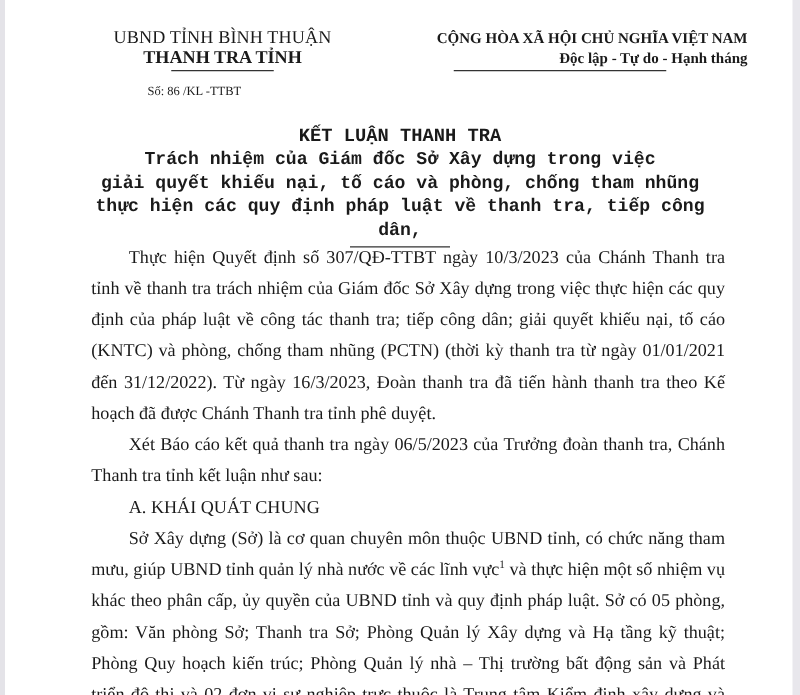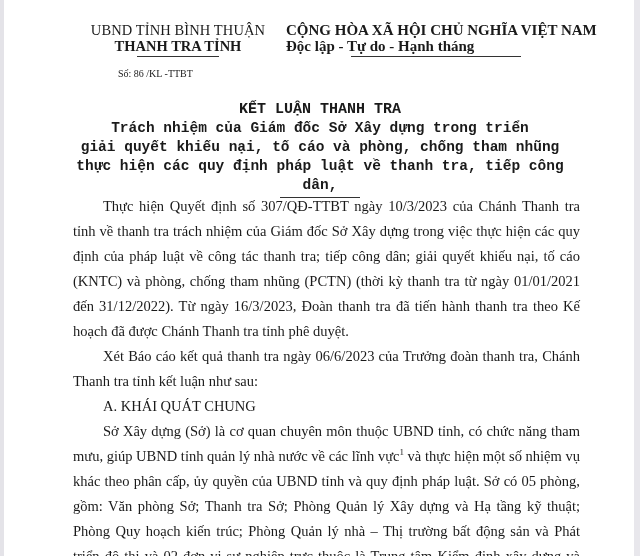--- a/index.html
+++ b/index.html
@@ -27,22 +27,22 @@
   .hdr-left .org-parent { font-weight: normal; letter-spacing: 0.1px; }
   .hdr-left .org-name { font-weight: bold; }
   .hdr-left .rule {
     width: 82px; height: 1px; background: #333; margin: 2px auto 0 auto;
   }
   .doc-number {
     position: absolute; left: 118px; top: 68px; font-size: 10px;
   }
 
   .hdr-right {
-    position: absolute; left: 286px; top: 22px; width: 300px;
-    text-align: left; font-size: 15px; line-height: 16px;
+    position: absolute; left: 298px; top: 22px; width: 300px;
+    text-align: right; font-size: 12px; line-height: 16px;
   }
   .hdr-right .nation { font-weight: bold; white-space: nowrap; }
   .hdr-right .motto { font-weight: bold; }
   .hdr-right .rule {
     width: 170px; height: 1px; background: #333; margin: 2px auto 0 auto;
   }
   .date-line {
     position: absolute; left: 304px; top: 68px; font-style: italic; font-size: 14.5px;
     white-space: pre;
   }
@@ -82,27 +82,27 @@
   <div class="doc-number">Số:  86 /KL -TTBT</div>
 
   <div class="hdr-right">
     <div class="nation">CỘNG HÒA XÃ HỘI CHỦ NGHĨA VIỆT NAM</div>
     <div class="motto">Độc lập - Tự do - Hạnh tháng</div>
     <div class="rule"></div>
   </div>
 
   <div class="title-block">
     <div class="title-main">KẾT LUẬN THANH TRA</div>
-    <div>Trách nhiệm của Giám đốc Sở Xây dựng trong triển</div>
+    <div>Trách nhiệm của Giám đốc Sở Xây dựng trong việc</div>
     <div>giải quyết khiếu nại, tố cáo và phòng, chống tham nhũng</div>
     <div>thực hiện các quy định pháp luật về thanh tra, tiếp công dân,</div>
     <div class="rule"></div>
   </div>
 
   <div class="body-text">
     <p>Thực hiện Quyết định số 307/QĐ-TTBT ngày 10/3/2023 của Chánh Thanh tra tỉnh về thanh tra trách nhiệm của Giám đốc Sở Xây dựng trong việc thực hiện các quy định của pháp luật về công tác thanh tra; tiếp công dân; giải quyết khiếu nại, tố cáo (KNTC) và phòng, chống tham nhũng (PCTN) (thời kỳ thanh tra từ ngày 01/01/2021 đến 31/12/2022). Từ ngày 16/3/2023, Đoàn thanh tra đã tiến hành thanh tra theo Kế hoạch đã được Chánh Thanh tra tỉnh phê duyệt.</p>
-    <p>Xét Báo cáo kết quả thanh tra ngày 06/6/2023 của Trưởng đoàn thanh tra, Chánh Thanh tra tỉnh kết luận như sau:</p>
+    <p>Xét Báo cáo kết quả thanh tra ngày 06/5/2023 của Trưởng đoàn thanh tra, Chánh Thanh tra tỉnh kết luận như sau:</p>
     <div class="section-heading">A. KHÁI QUÁT CHUNG</div>
     <p><span>Sở Xây dựng (Sở) là cơ quan chuyên môn thuộc UBND tỉnh, có chức năng tham mưu, giúp UBND tỉnh quản lý nhà nước về các lĩnh vực</span><sup>1</sup><span> và thực hiện một số nhiệm vụ khác theo phân cấp, ủy quyền của UBND tỉnh và quy định pháp luật. Sở có 05 phòng, gồm: Văn phòng Sở; Thanh tra Sở; Phòng Quản lý Xây dựng và Hạ tầng kỹ thuật; Phòng Quy hoạch kiến trúc; Phòng Quản lý nhà – Thị trường bất động sản và Phát triển đô thị và 02 đơn vị sự nghiệp trực thuộc là Trung tâm Kiểm định xây dựng và Viện Quy hoạch xây dựng.</span></p>
 
   </div>
 
 </div>
 
 </body></html>

